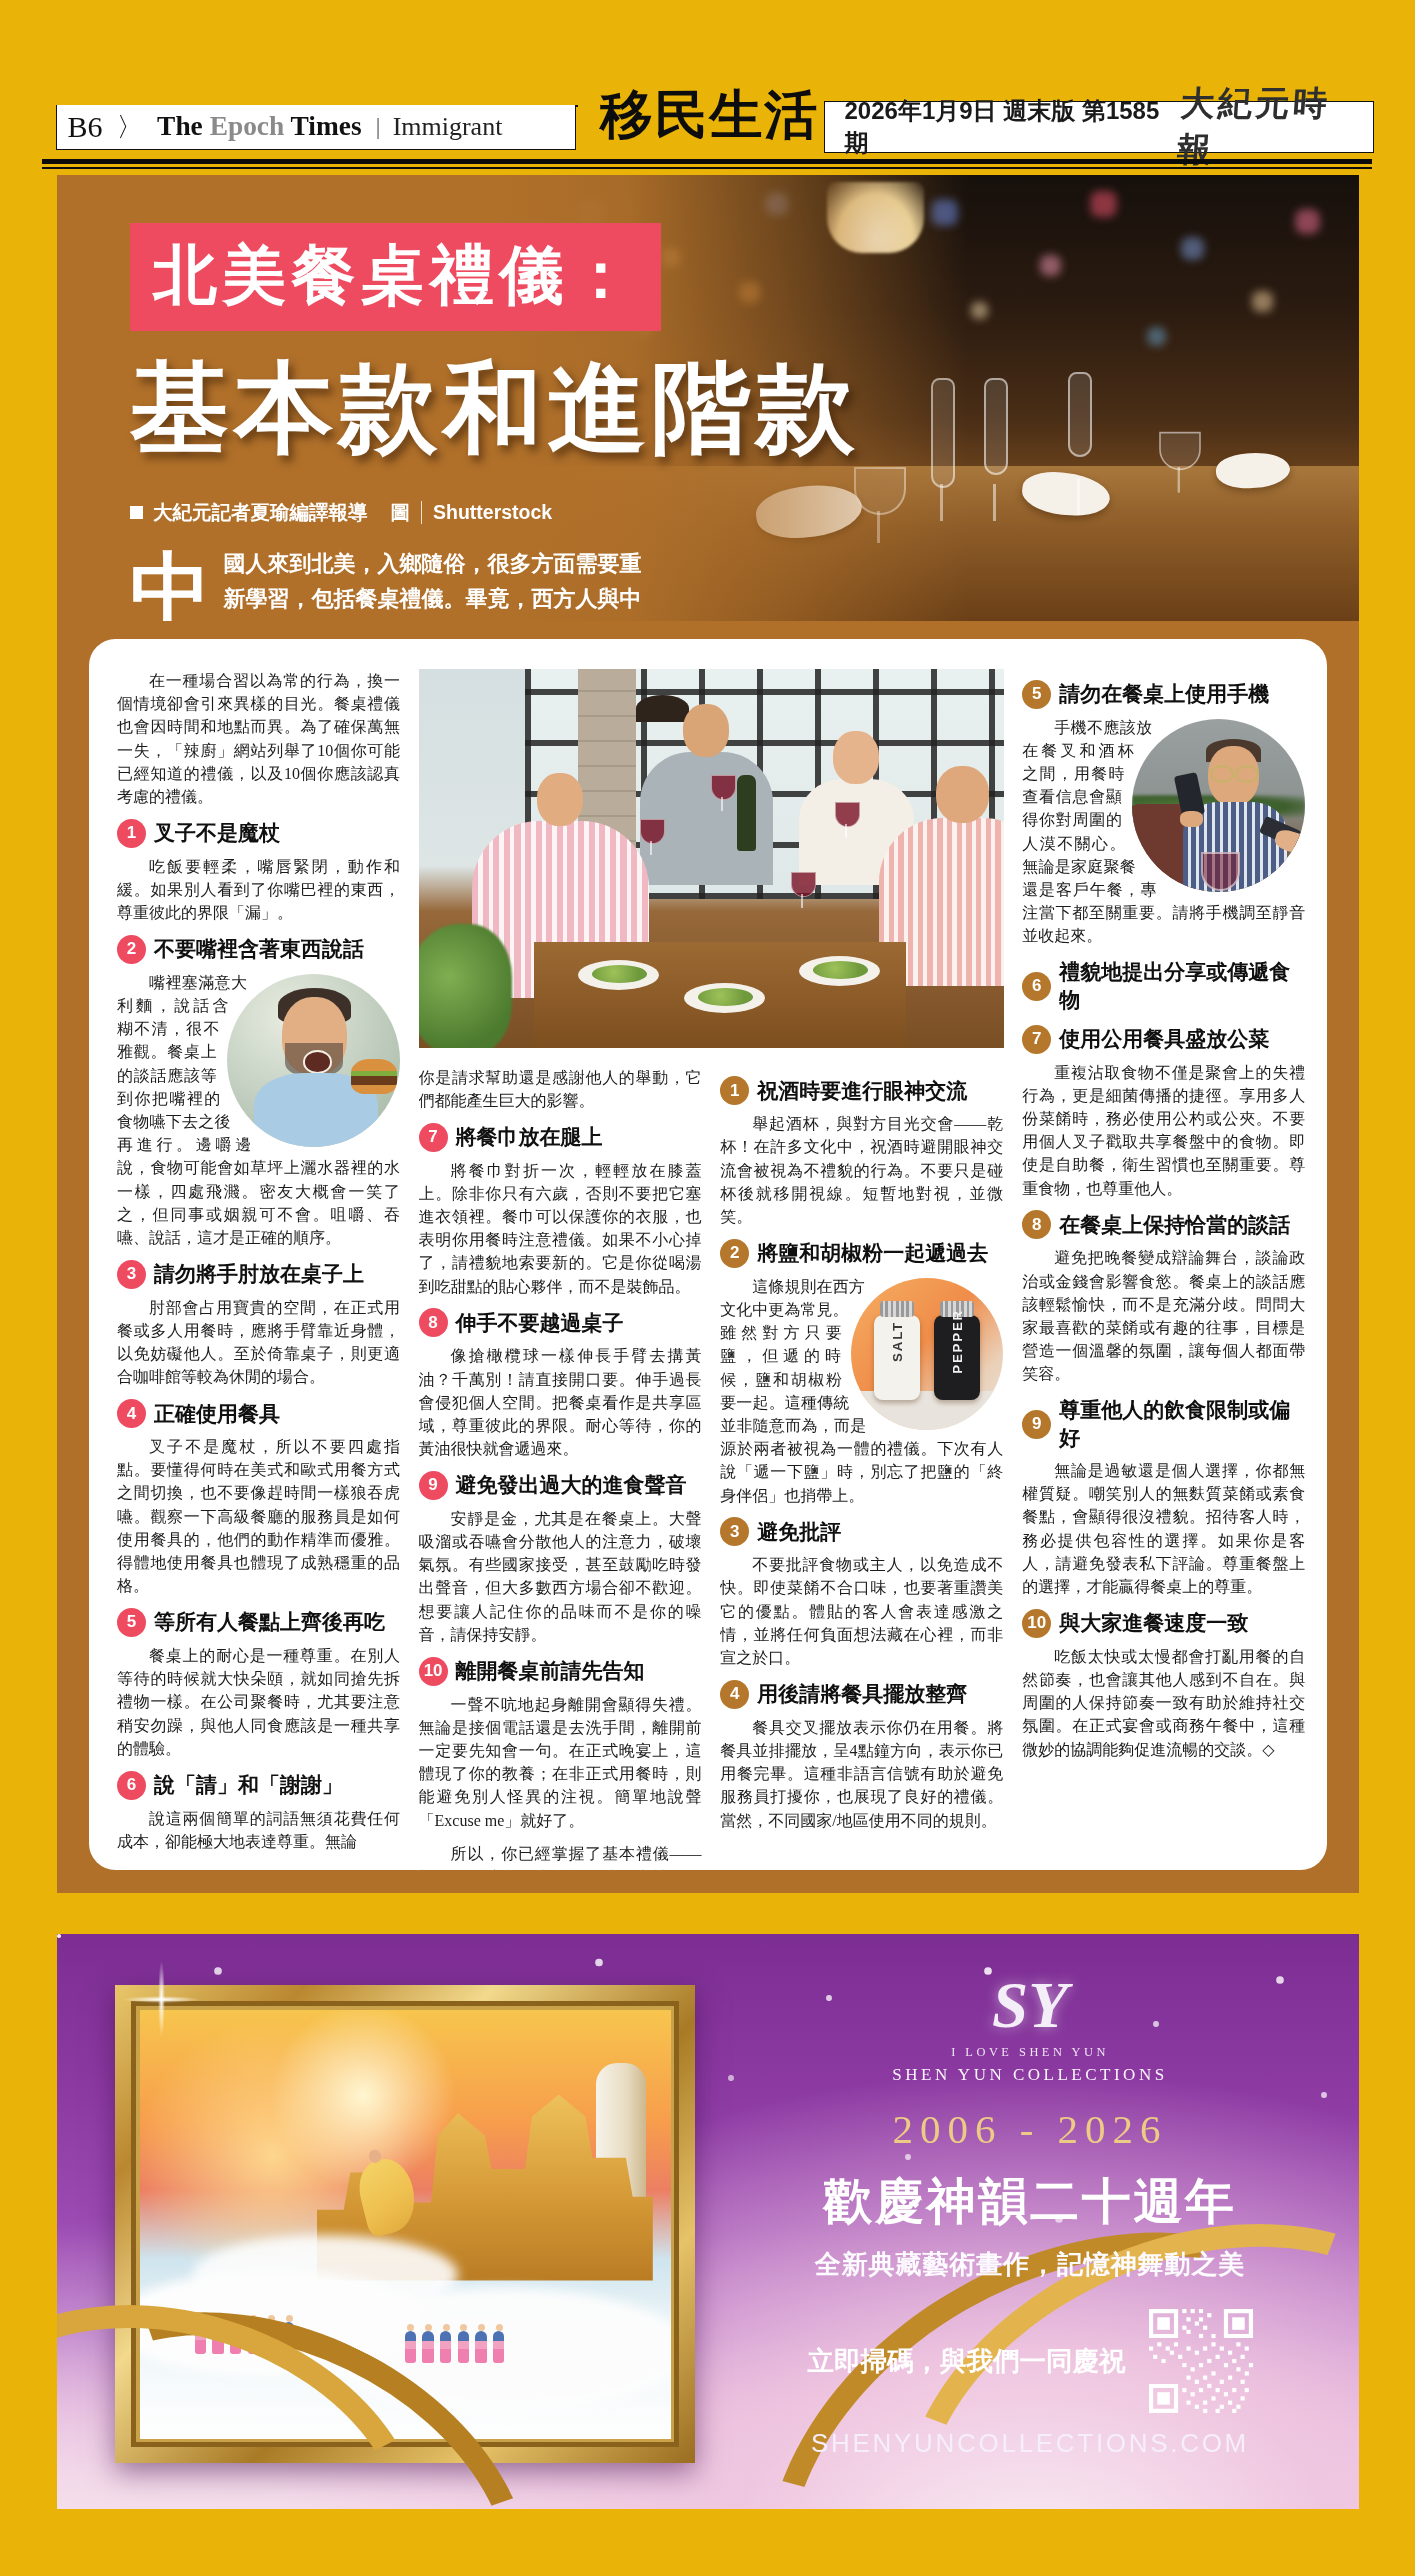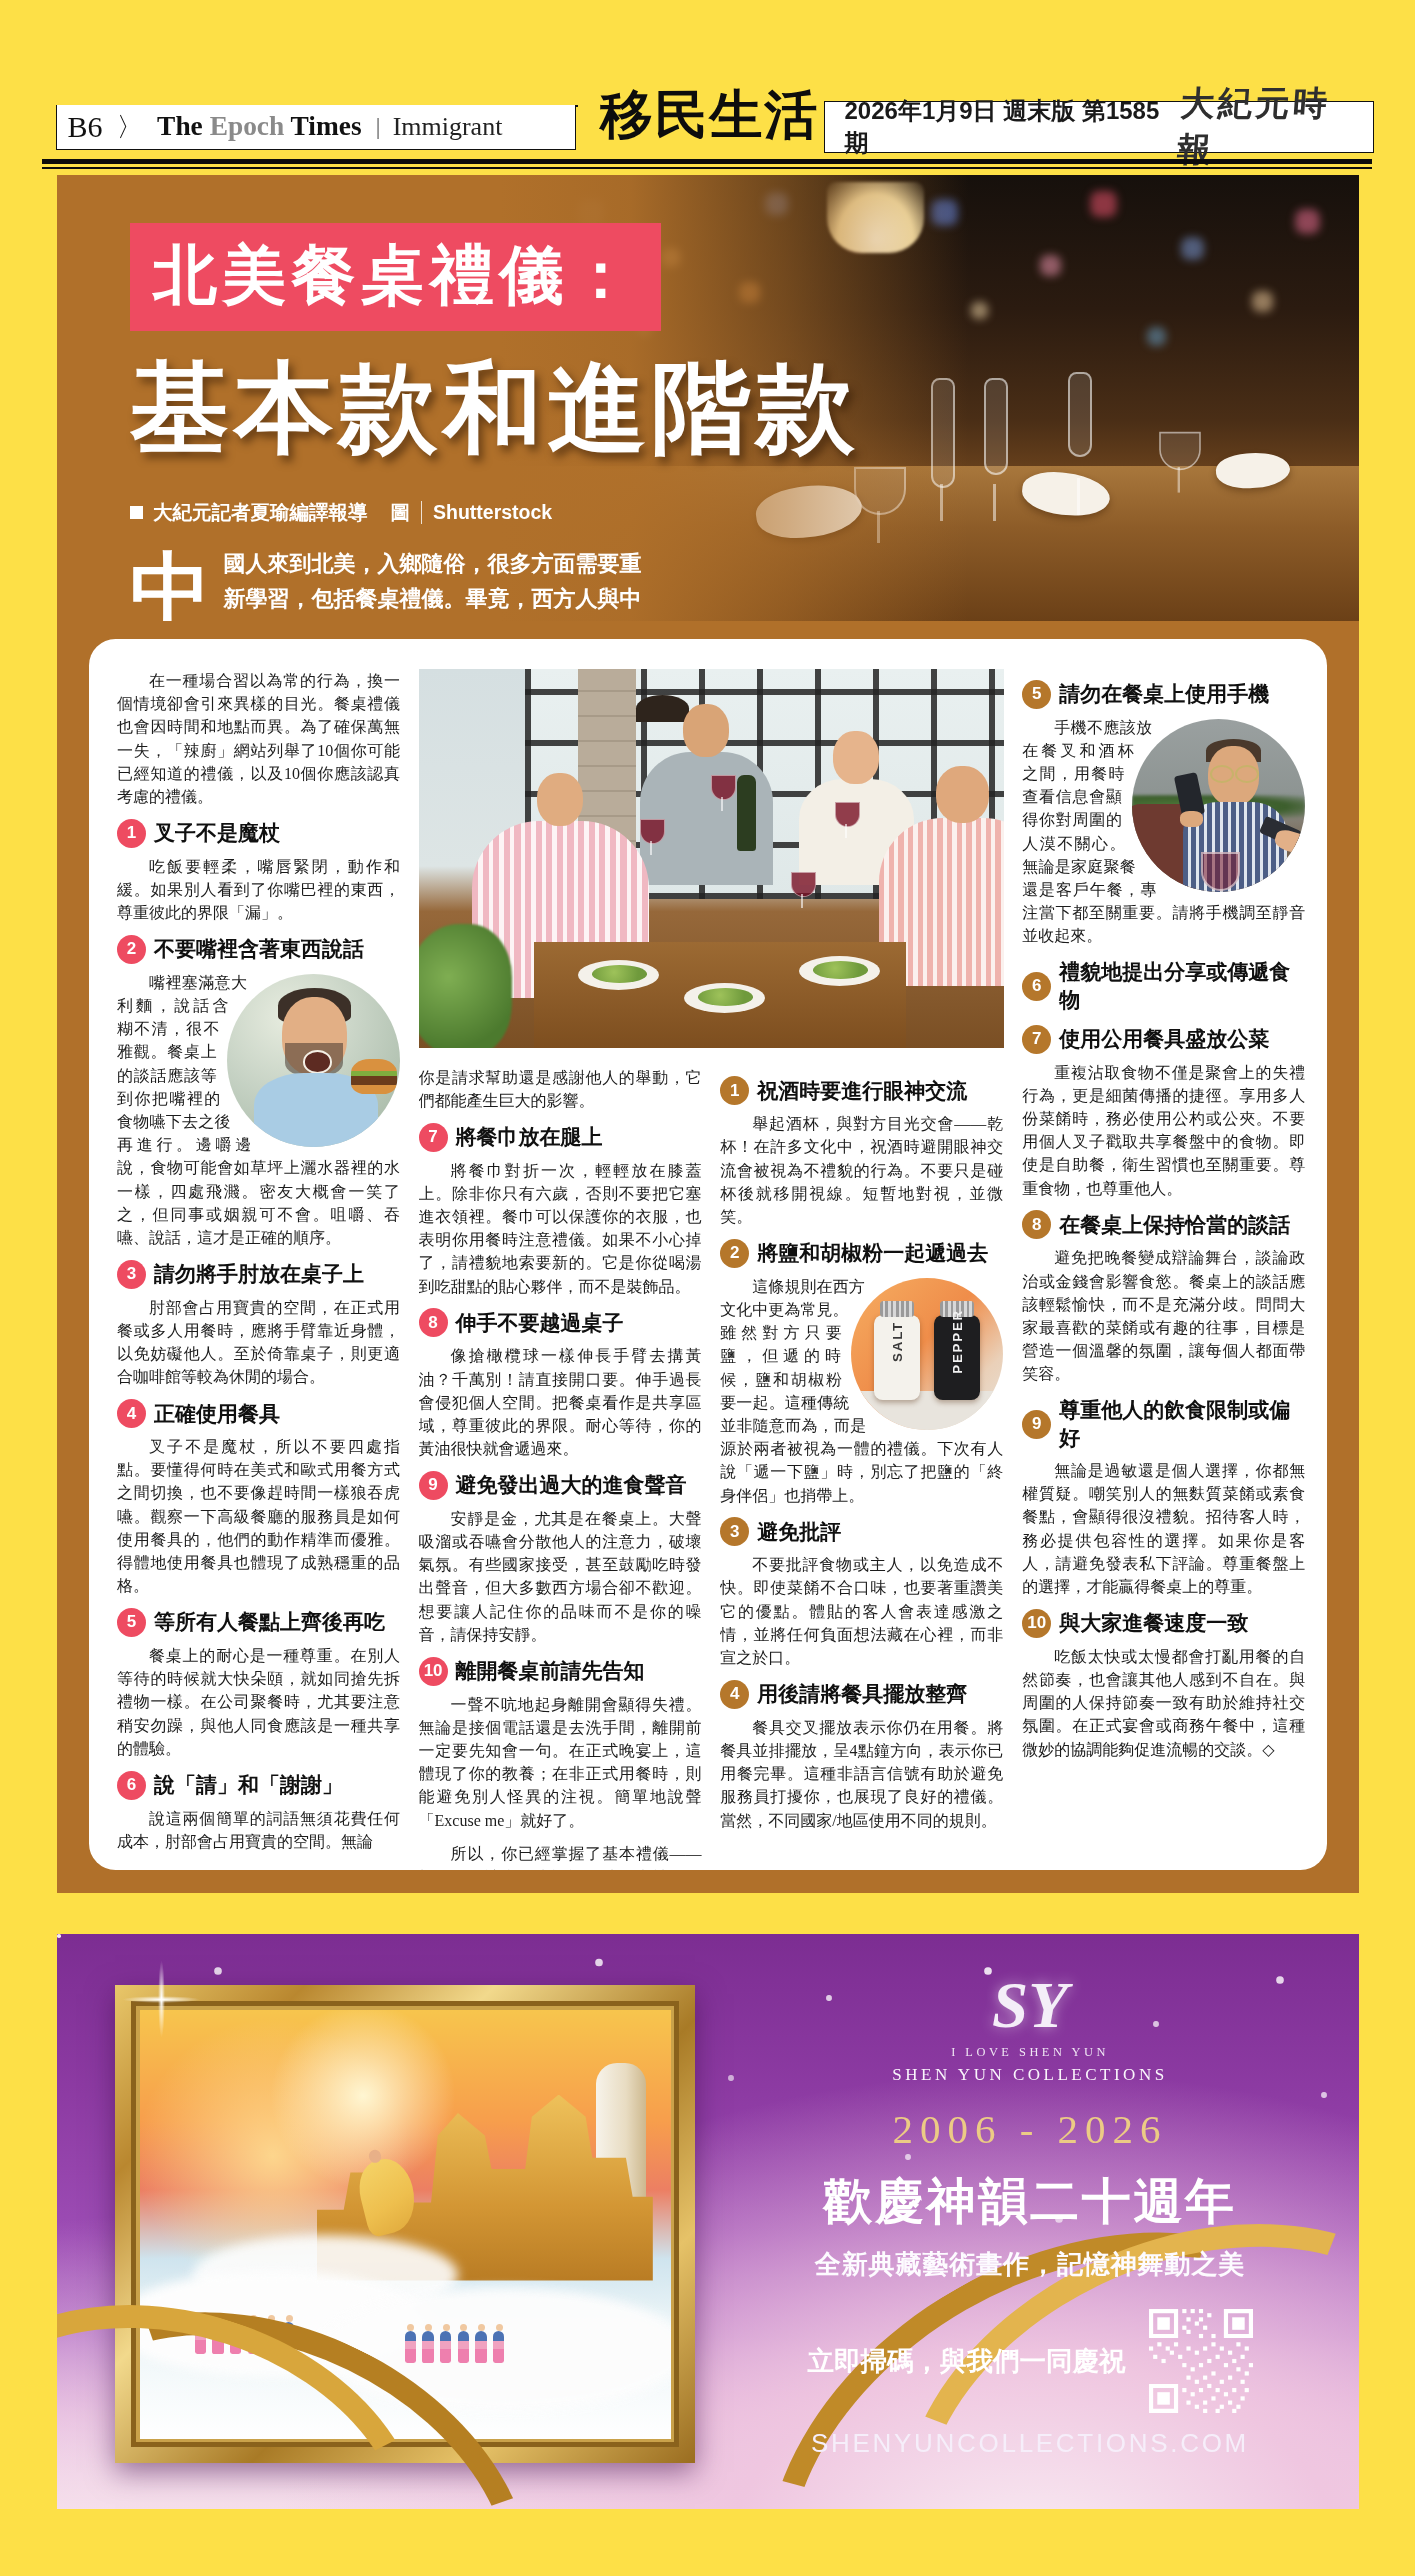--- a/index.html
+++ b/index.html
@@ -1,17 +1,17 @@
 <!DOCTYPE html>
 <html style="font-size:14px"><head>
 <meta charset="utf-8">
 <style>
   html,body{margin:0;padding:0;}
   body{background:#ffffff;font-family:"Liberation Serif","DejaVu Serif",serif;}
-  .page{position:relative;width:1415px;height:2576px;background:#fde047;overflow:hidden;}
+  .page{position:relative;width:1415px;height:2576px;background:#eab308;overflow:hidden;}
 
   
   .hdr{position:absolute;left:42px;top:78px;width:1330px;height:97px;}
   .hdr .mast-left{position:absolute;left:14px;top:26.5px;width:518px;height:44px;border:1.8px solid #111;border-top:none;display:flex;align-items:center;background:#fff;}
   .hdr .rule-left2{position:absolute;left:14px;top:26.5px;width:522px;height:2.7px;background:#111;}
   .pageno{font-size:30px;color:#111;padding:0 14px 0 10.6px;font-family:"Liberation Serif",serif;}
   .chev{font-size:26.5px;color:#111;margin-right:14px;font-family:"DejaVu Sans",sans-serif;font-weight:200;}
   .ept{font-size:27.4px;color:#111;font-weight:700;letter-spacing:0px;}
   .ept .gray{color:#8a8a8a;}
   .mast-div{color:#555;font-size:23px;margin:0 12.4px 0 14px;font-weight:400;}
@@ -337,21 +337,21 @@
                 <span>等所有人餐點上齊後再吃</span>
               </h3>
             <p class="btxt indent">餐桌上的耐心是一種尊重。在別人等待的時候就大快朵頤，就如同搶先拆禮物一樣。在公司聚餐時，尤其要注意稍安勿躁，與他人同食應該是一種共享的體驗。</p>
           </div>
 
           <div class="rule">
             <h3 class="rule-h">
                 <span class="rnum">6</span>
                 <span>說「請」和「謝謝」</span>
               </h3>
-            <p class="btxt indent">說這兩個簡單的詞語無須花費任何成本，肘部會占用寶貴的空間。無論</p>
+            <p class="btxt indent">說這兩個簡單的詞語無須花費任何成本，卻能極大地表達尊重。無論</p>
           </div>
         </div>
 
         <div class="midwrap">
           <div class="photo-diners">
             <div class="pd-window"></div>
             <div class="pd-pillar"></div>
             <div class="pd-person pp2">
                 <div class="pd-hair"></div>
                 <div class="pd-head"></div>

